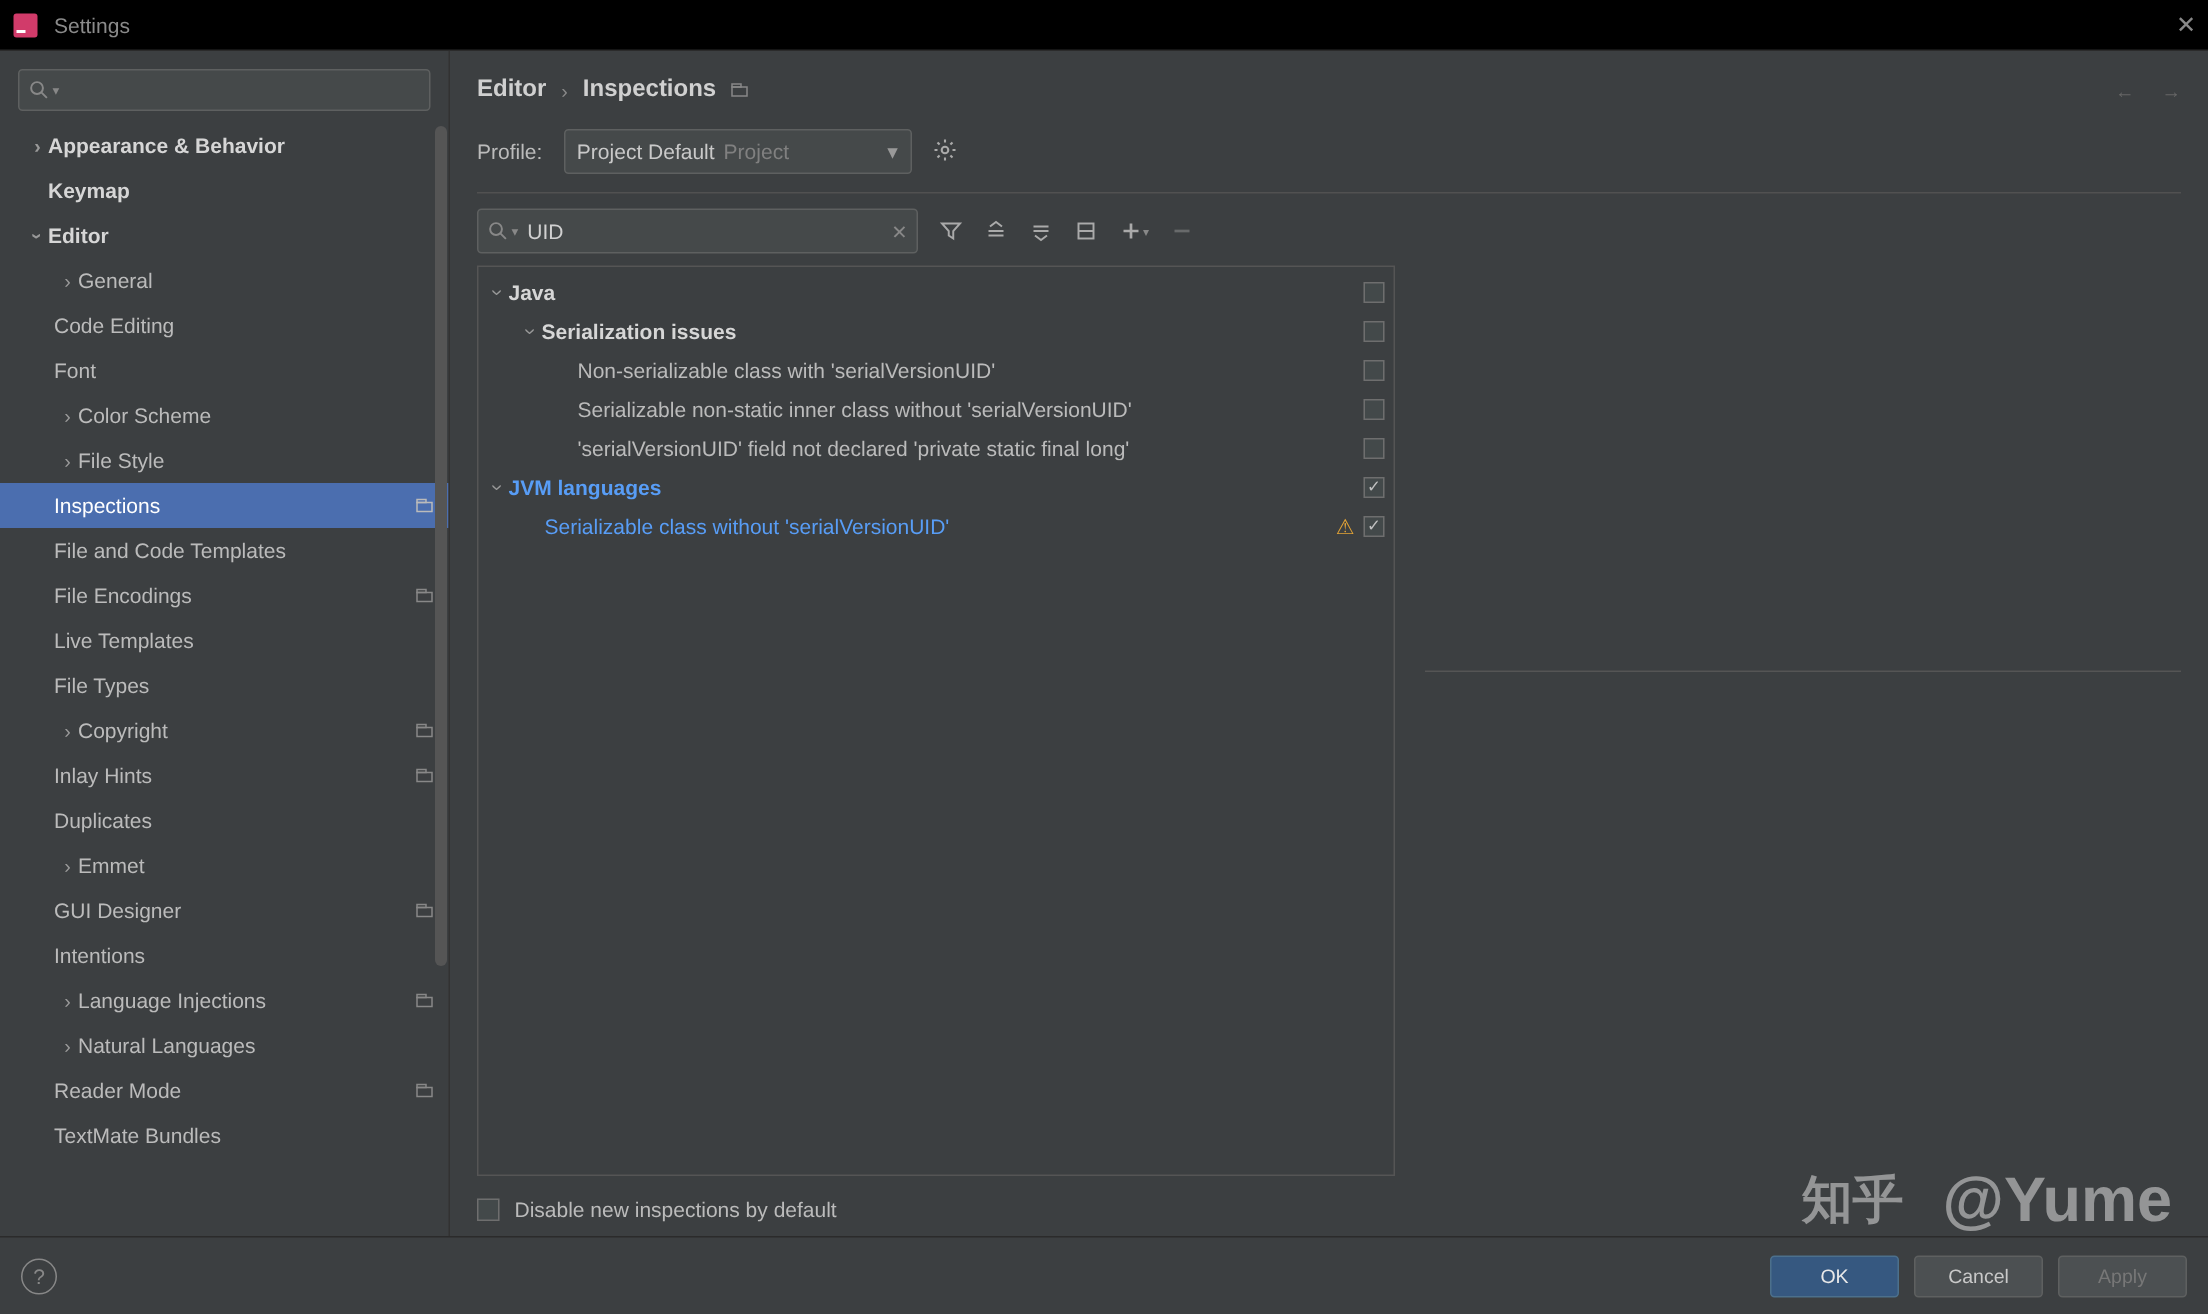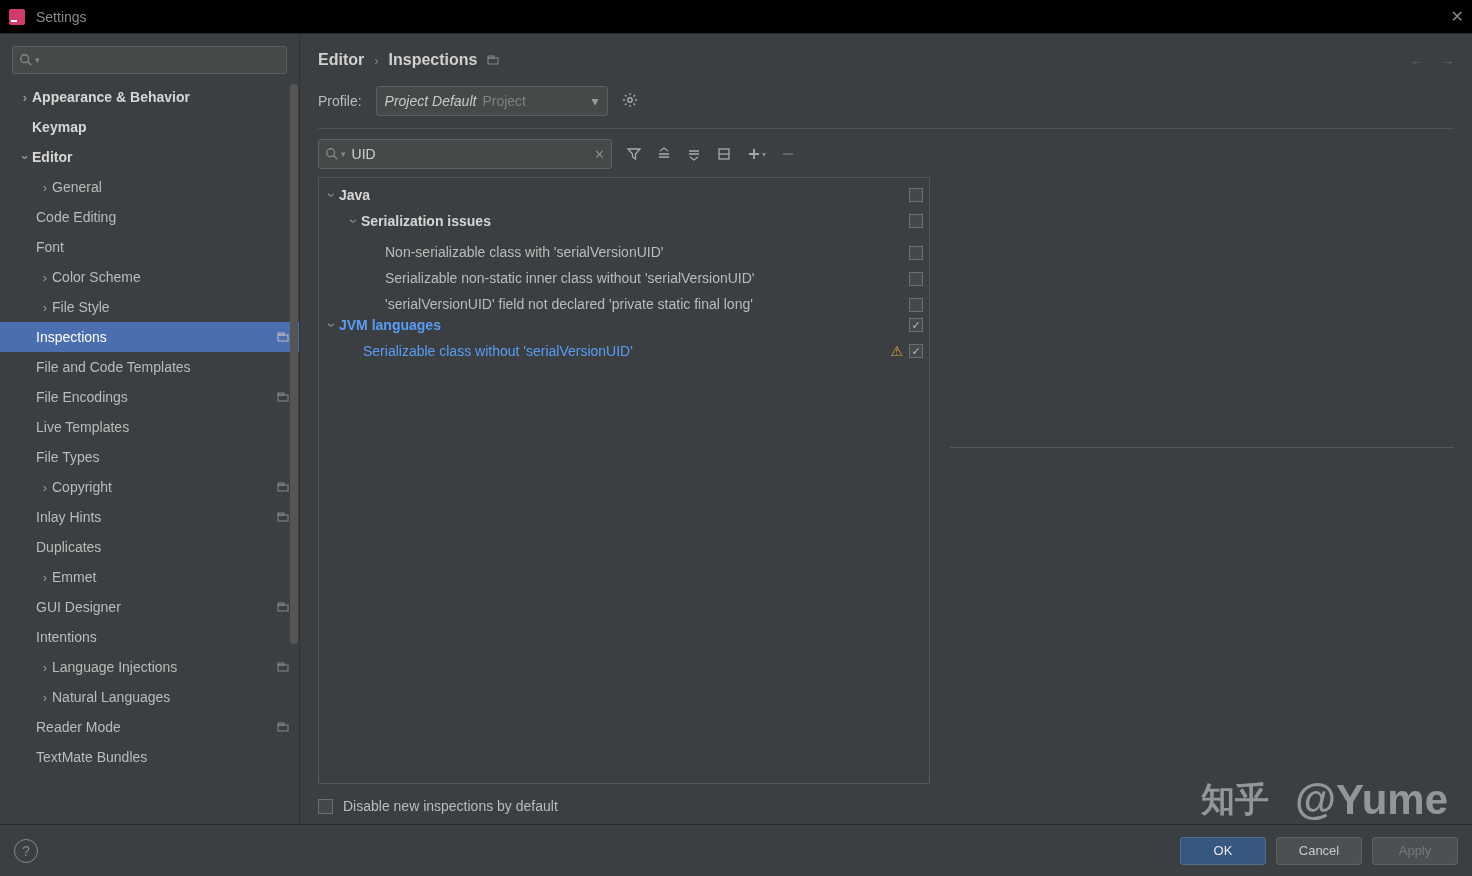--- a/index.html
+++ b/index.html
@@ -153,21 +153,21 @@
   width: 232px;
   height: 30px;
   background: #45494a;
   border: 1px solid #5e6060;
   border-radius: 3px;
   display: flex;
   align-items: center;
   padding: 0 8px;
   font-size: 14px;
 }
-.profile-dropdown .pd-main { color: #c9c9c9; font-style: italic; }
+.profile-dropdown .pd-main { color: #c9c9c9; }
 .profile-dropdown .pd-scope { color: #808080; margin-left: 6px; }
 .profile-dropdown .pd-caret { margin-left: auto; color: #999; }
 .gear-btn { color: #aaa; cursor: pointer; }
 
 .divider { height: 1px; background: #515151; margin-bottom: 10px; }
 
 .toolbar-row {
   display: flex;
   align-items: center;
   gap: 14px;
@@ -230,21 +230,21 @@
   content: '✓';
   color: #c0c0c0;
   font-size: 11px;
   line-height: 1;
 }
 .insp-row.bold .lbl { font-weight: 600; color: #d6d6d6; }
 .insp-row.highlight .lbl { color: #589df6; font-weight: 600; }
 .insp-row.highlight-item .lbl { color: #589df6; }
 .insp-row.l0 { padding-left: 6px; }
 .insp-row.l1 { padding-left: 28px; }
-.insp-row.l2 { padding-left: 66px; align-items: flex-end; }
+.insp-row.l2 { padding-left: 66px; }
 .insp-row.l2b { padding-left: 44px; }
 
 .right-detail {
   flex: 1;
   padding-top: 270px;
 }
 .right-detail .detail-divider {
   height: 1px;
   background: #555;
 }

